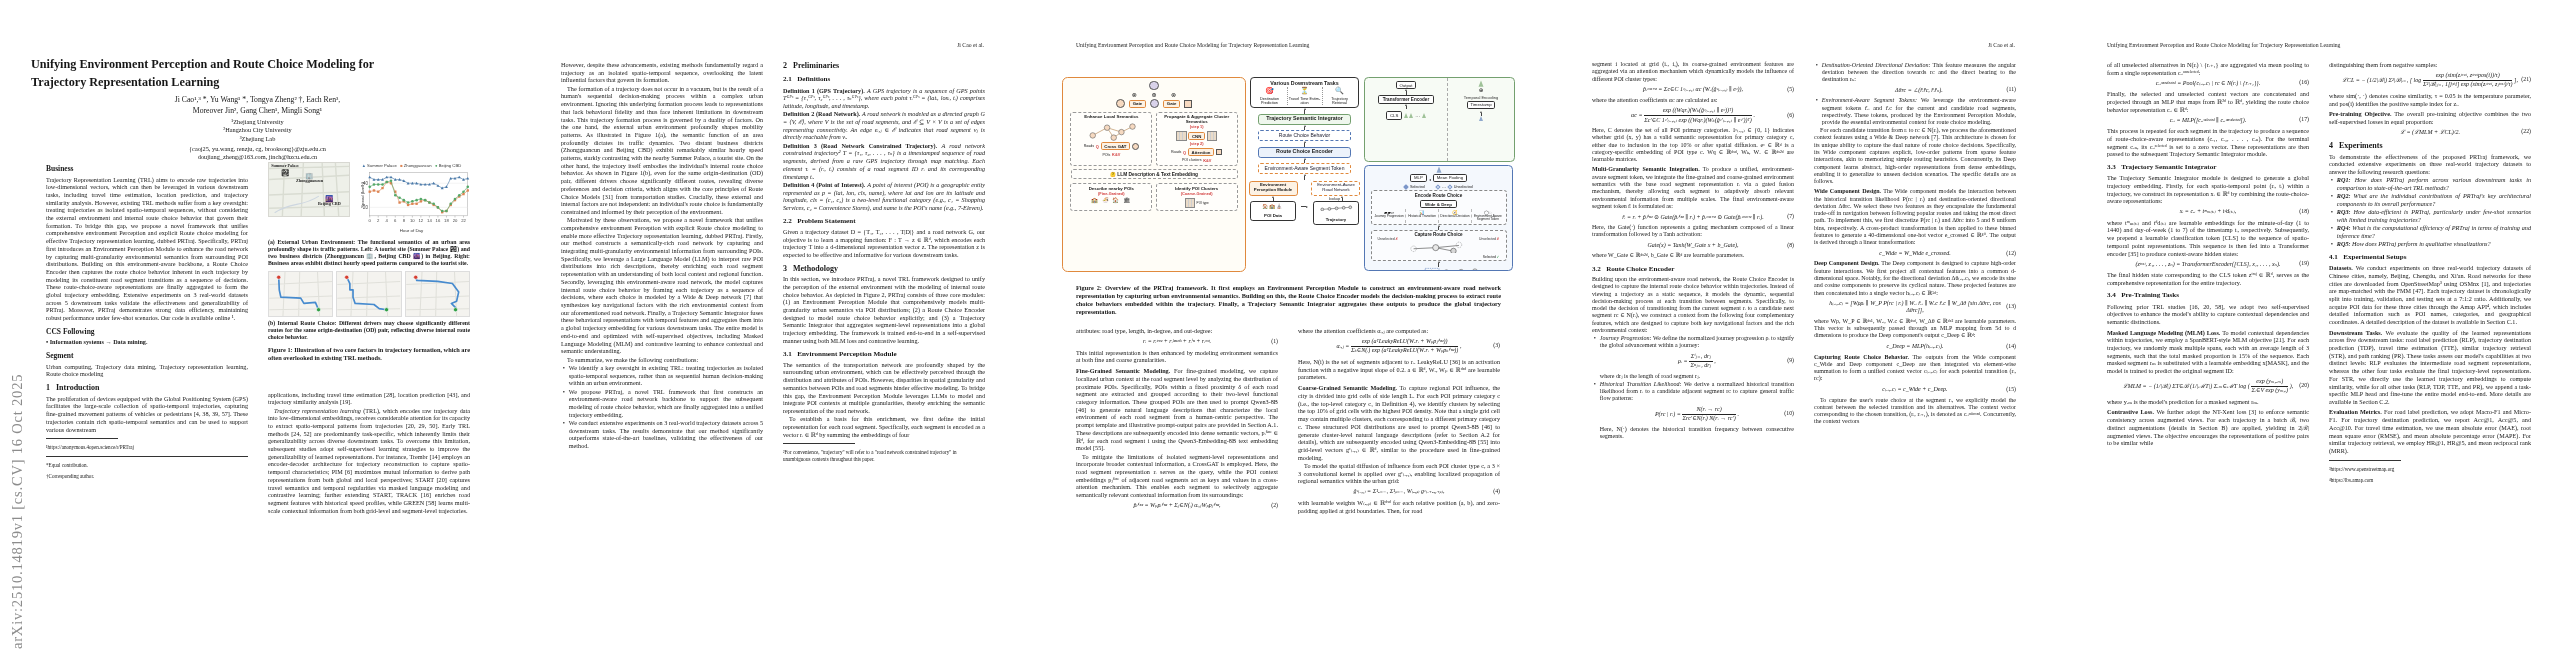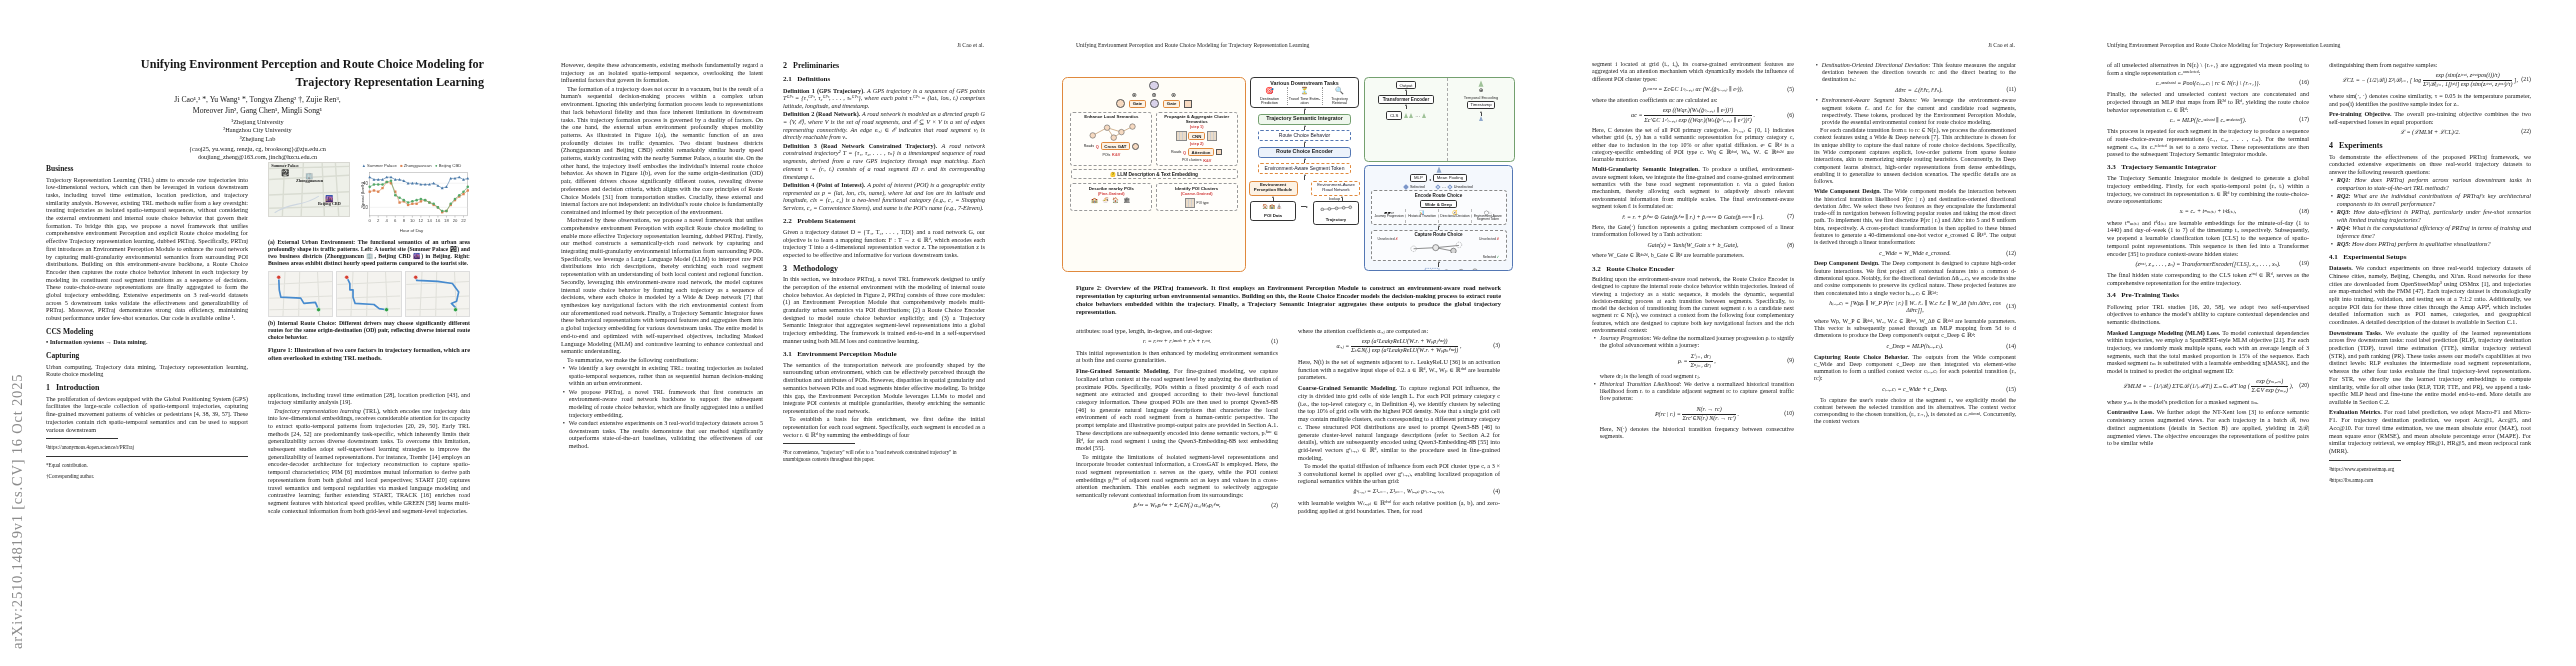--- a/index.html
+++ b/index.html
@@ -31,21 +31,21 @@
   .eq-body { display:inline-block; font-style:italic; max-width:177px; }
   .eq-num { position:absolute; right:0; top:50%; transform:translateY(-50%); font-style:normal; font-size:5.8px;}
   .frac { display:inline-flex; flex-direction:column; vertical-align:middle; margin:0 1.7px; text-align:center; }
   .fnum { border-bottom:0.6px solid #222; padding:0 1.7px 0.6px; }
   .fden { padding-top:0.6px; }
 
   
   .arxiv-stamp { position:absolute; left:9px; top:649px; transform-origin:0 0; transform:rotate(-90deg);
                  font-size:14.5px; color:#8c8c8c; letter-spacing:0.8px; white-space:nowrap;
                  font-family:"Liberation Serif",serif; }
-  .title { position:absolute; left:31px; right:31px; top:55px; text-align:right; font-weight:bold;
+  .title { position:absolute; left:31px; right:31px; top:55px; text-align:left; font-weight:bold;
            font-size:12.2px; line-height:18.3px; }
   .authors { position:absolute; left:31px; right:31px; top:94px; text-align:center; font-size:7.7px; line-height:11px; }
   .affils  { position:absolute; left:31px; right:31px; top:118px; text-align:center; font-size:6.3px; line-height:8.3px; }
   .emails  { position:absolute; left:31px; right:31px; top:145px; text-align:center; font-size:6.3px; line-height:8.3px; }
 
   
   .fig1a { display:flex; gap:3.3px; margin-bottom:3.9px; }
   .map1 { position:relative; width:82px; height:53px; background:#eef0e9; border:0.6px solid #d8d8d2; overflow:hidden;}
   .map1 svg { position:absolute; inset:0; }
   .chip { position:absolute; font-size:4.2px; font-weight:bold; color:#222; text-align:center; line-height:4.4px;}
@@ -152,39 +152,39 @@
 </head>
 <body>
 
 <div class="page" id="p1">
   <div class="arxiv-stamp">arXiv:2510.14819v1  [cs.CV]  16 Oct 2025</div>
   <div class="title">
     <div>Unifying Environment Perception and Route Choice Modeling for</div>
     <div>Trajectory Representation Learning</div>
   </div>
   <div class="authors">
-    <div>Ji Cao¹,³ *, Yu Wang¹ *, Tongya Zheng² †, Zujie Ren³,</div>
+    <div>Ji Cao¹,³ *, Yu Wang¹ *, Tongya Zheng² †, Each Ren³,</div>
     <div>Moreover Jin², Gang Chen¹, Mingli Song¹</div>
   </div>
   <div class="affils">
     <div>¹Zhejiang University</div>
     <div>²Hangzhou City University</div>
     <div>³Zhejiang Lab</div>
   </div>
   <div class="emails">
     <div>{caoj25, yu.wang, renzju, cg, brooksong}@zju.edu.cn</div>
     <div>doujiang_zheng@163.com, jinch@hzcu.edu.cn</div>
   </div>
 
   <div class="col" style="left:46px; top:165px; height:389px;">
     <div class="absh">Business</div>
     <p class="jp">Trajectory Representation Learning (TRL) aims to encode raw trajectories into low-dimensional vectors, which can then be leveraged in various downstream tasks, including travel time estimation, location prediction, and trajectory similarity analysis. However, existing TRL methods suffer from a key oversight: treating trajectories as isolated spatio-temporal sequences, without considering the external environment and internal route choice behavior that govern their formation. To bridge this gap, we propose a novel framework that unifies comprehensive environment Perception and explicit Route choice modeling for effective Trajectory representation learning, dubbed PRTraj. Specifically, PRTraj first introduces an Environment Perception Module to enhance the road network by capturing multi-granularity environmental semantics from surrounding POI distributions. Building on this environment-aware backbone, a Route Choice Encoder then captures the route choice behavior inherent in each trajectory by modeling its constituent road segment transitions as a sequence of decisions. These route-choice-aware representations are finally aggregated to form the global trajectory embedding. Extensive experiments on 3 real-world datasets across 5 downstream tasks validate the effectiveness and generalizability of PRTraj. Moreover, PRTraj demonstrates strong data efficiency, maintaining robust performance under few-shot scenarios. Our code is available online ¹.</p>
-    <div class="absh" style="margin-top:6.1px;">CCS Modeling</div>
+    <div class="absh" style="margin-top:6.1px;">CCS Following</div>
     <p class="jp bld" style="text-align:left;">• Information systems → Data mining.</p>
-    <div class="absh" style="margin-top:6.1px;">Capturing</div>
+    <div class="absh" style="margin-top:6.1px;">Segment</div>
     <p class="jp">Urban computing, Trajectory data mining, Trajectory representation learning, Route choice modeling</p>
     <div class="h1sec">1&nbsp;&nbsp;&nbsp;Introduction</div>
     <p class="jp">The proliferation of devices equipped with the Global Positioning System (GPS) facilitates the large-scale collection of spatio-temporal trajectories, capturing fine-grained movement patterns of vehicles or pedestrians [4, 38, 39, 57]. These trajectories contain rich spatio-temporal semantics and can be used to support various downstream</p>
     <hr class="fnrule">
     <p class="fn">¹https://anonymous.4open.science/r/PRTraj</p>
     <hr class="fnrule2">
     <p class="fn">*Equal contribution.</p>
     <p class="fn">†Corresponding author.</p>
   </div>
 

